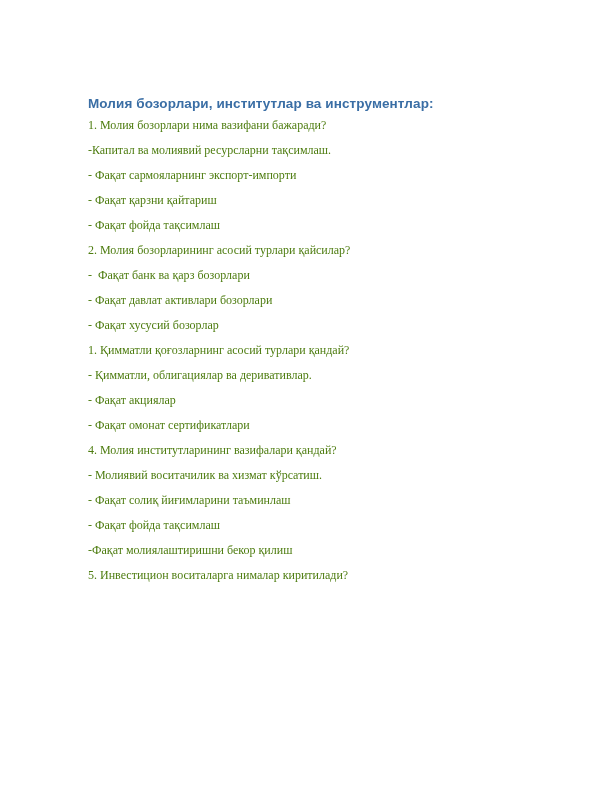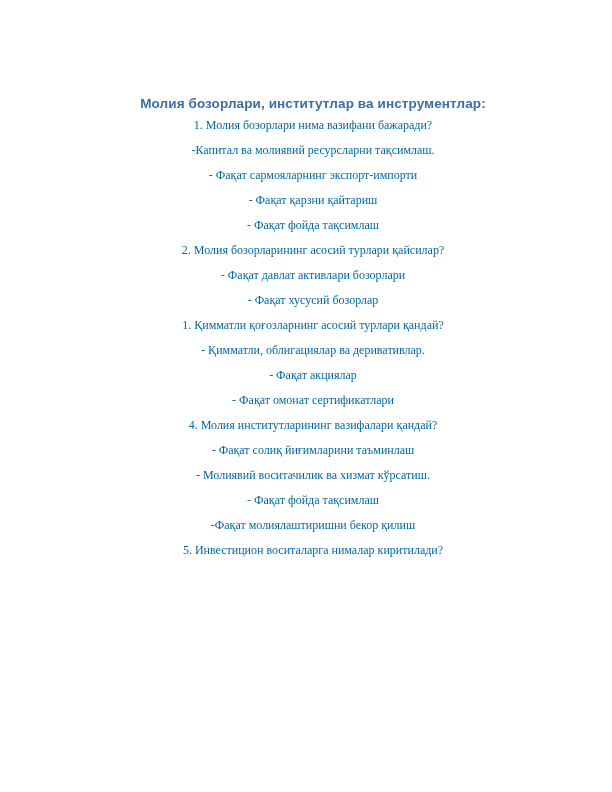--- a/index.html
+++ b/index.html
@@ -12,35 +12,34 @@
     width: 612px;
     height: 792px;
     background: #ffffff;
     overflow: hidden;
   }
   .content {
     position: absolute;
     left: 88px;
     top: 96px;
     width: 450px;
-    text-align: center;
   }
   .heading {
     font-family: "Liberation Sans", sans-serif;
     font-size: 13.5px;
     font-weight: bold;
     color: #3a6ea5;
     line-height: 15px;
     margin: 0 0 7px 0;
     letter-spacing: 0.1px;
   }
   .line {
     font-family: "Liberation Serif", "DejaVu Serif", serif;
     font-size: 12px;
-    color: #0369a1;
+    color: #4d7c0f;
     line-height: 14px;
     margin: 0 0 11px 0;
     white-space: pre-wrap;
   }
   .new-block {
     margin-top: 6px;
   }
 </style>
 </head>
 <body>
@@ -50,30 +49,31 @@
 
     <h1 class="heading">Молия бозорлари, институтлар ва инструментлар:</h1>
 
     <p class="line">1. Молия бозорлари нима вазифани бажаради?</p>
     <p class="line">-Капитал ва молиявий ресурсларни тақсимлаш.</p>
     <p class="line">- Фақат сармояларнинг экспорт-импорти</p>
     <p class="line">- Фақат қарзни қайтариш</p>
     <p class="line">- Фақат фойда тақсимлаш</p>
 
     <p class="line new-block">2. Молия бозорларининг асосий турлари қайсилар?</p>
+    <p class="line">-  Фақат банк ва қарз бозорлари</p>
     <p class="line">- Фақат давлат активлари бозорлари</p>
     <p class="line">- Фақат хусусий бозорлар</p>
 
     <p class="line new-block">1. Қимматли қоғозларнинг асосий турлари қандай?</p>
     <p class="line">- Қимматли, облигациялар ва деривативлар.</p>
     <p class="line">- Фақат акциялар</p>
     <p class="line">- Фақат омонат сертификатлари</p>
 
     <p class="line new-block">4. Молия институтларининг вазифалари қандай?</p>
+    <p class="line">- Молиявий воситачилик ва хизмат кўрсатиш.</p>
     <p class="line">- Фақат солиқ йиғимларини таъминлаш</p>
-    <p class="line">- Молиявий воситачилик ва хизмат кўрсатиш.</p>
     <p class="line">- Фақат фойда тақсимлаш</p>
     <p class="line">-Фақат молиялаштиришни бекор қилиш</p>
 
     <p class="line new-block">5. Инвестицион воситаларга нималар киритилади?</p>
 
   </div>
 </div>
 
 </body></html>

